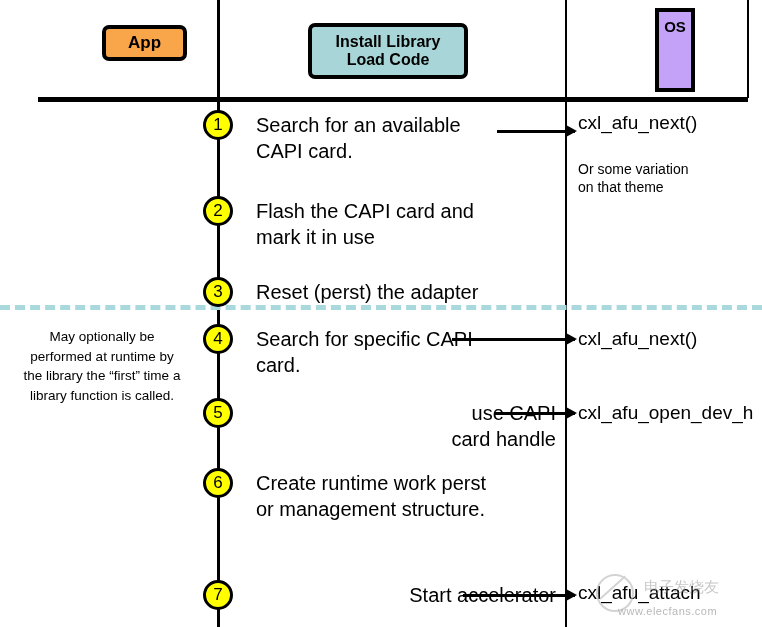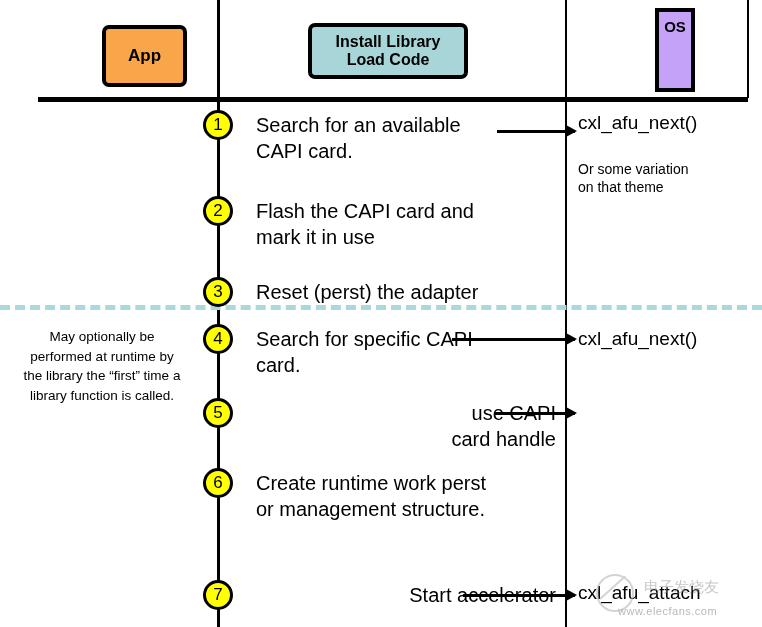--- a/index.html
+++ b/index.html
@@ -51,21 +51,21 @@
     border: 4px solid #000000;
     box-sizing: border-box;
     display: flex;
     align-items: center;
     justify-content: center;
     text-align: center;
     font-weight: bold;
     line-height: 1.15;
   }
   .hdr-app {
-    left: 102px; top: 25px; width: 85px; height: 62px;
+    left: 102px; top: 25px; width: 85px; height: 36px;
     background: #f9a council;
   }
   .hdr-app {
     background: #f9a64a;
     border-radius: 7px;
     font-size: 17px;
   }
   .hdr-lib {
     left: 308px; top: 23px; width: 160px; height: 56px;
     background: #a8d5d8;
@@ -257,20 +257,21 @@
 or management structure.</div>
   <div class="step-text" style="left:256px; top:582px; width:300px;text-align:right;">Start accelerator</div>
 
   <div class="arrow" style="left:497px; top:130px; width:78px;"></div>
   <div class="arrow" style="left:452px; top:338px; width:123px;"></div>
   <div class="arrow" style="left:494px; top:412px; width:81px;"></div>
   <div class="arrow" style="left:463px; top:594px; width:112px;"></div>
 
   <div class="os-call" style="left:578px; top:112px;">cxl_afu_next()</div>
   <div class="os-call" style="left:578px; top:328px;">cxl_afu_next()</div>
+  <div class="os-call" style="left:578px; top:402px;">cxl_afu_open_dev_h</div>
   <div class="os-call" style="left:578px; top:582px;">cxl_afu_attach</div>
 
   <div class="os-note" style="left:578px; top:136px; width:180px;">Or some variation
 on that theme</div>
 
   <div class="left-note">May optionally be
 performed at runtime by
 the library the “first” time a
 library function is called.</div>
 

